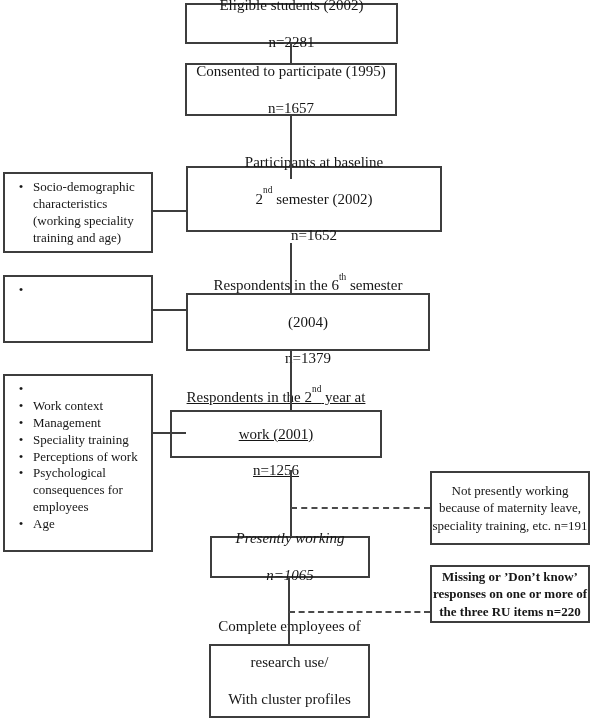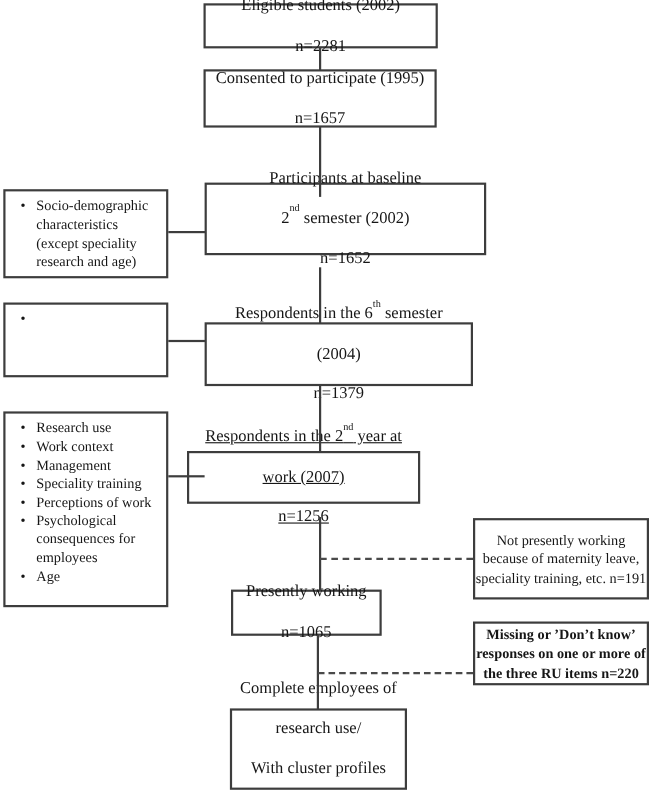--- a/index.html
+++ b/index.html
@@ -31,21 +31,21 @@
   sup.ord{font-size:0.62em;line-height:0;position:relative;top:-0.45em;}
   .vline{position:absolute;width:2px;background:#3d3d3d;}
   .hline{position:absolute;height:2px;background:#3d3d3d;}
   .dline{position:absolute;height:0;border-top:2px dashed #4a4a4a;}
 
   #box-eligible  {left:185px;top:3px;  width:213px;height:41px;}
   #box-consented {left:185px;top:63px; width:212px;height:53px;}
   #box-baseline  {left:186px;top:166px;width:256px;height:66px;}
   #box-semester6 {left:186px;top:293px;width:244px;height:58px;}
   #box-year2     {left:170px;top:410px;width:212px;height:48px;text-decoration:underline;}
-  #box-presently {left:210px;top:536px;width:137px;height:42px;}
+  #box-presently {left:210px;top:536px;width:160px;height:42px;font-style:italic;}
   #box-complete  {left:209px;top:644px;width:161px;height:74px;}
 
   #box-socio      {left:3px;top:172px;width:150px;height:81px;}
   #box-perceptions{left:3px;top:275px;width:150px;height:68px;}
   #box-covariates {left:3px;top:374px;width:150px;height:178px;}
 
   #box-notworking{left:430px;top:471px;width:160px;height:74px;}
   #box-missing   {left:430px;top:565px;width:160px;height:58px;font-weight:bold;}
 
   #v1{left:290px;top:43px; height:21px;}
@@ -84,53 +84,52 @@
   </div>
 
   <div class="box" id="box-semester6">
     <div><span>Respondents in the 6</span><sup class="ord">th</sup><span> semester</span></div>
     <div>(2004)</div>
     <div>n=1379</div>
   </div>
 
   <div class="box" id="box-year2">
     <div><span>Respondents in the 2</span><sup class="ord">nd</sup><span> year at</span></div>
-    <div>work (2007)</div>
+    <div>work (2001)</div>
     <div>n=1256</div>
   </div>
 
   <div class="box" id="box-presently">
     <div>Presently working</div>
     <div>n=1065</div>
   </div>
 
   <div class="box" id="box-complete">
     <div>Complete employees of</div>
     <div>research use/</div>
     <div>With cluster profiles</div>
     <div>n=845</div>
   </div>
 
   <div class="sidebox" id="box-socio">
     <div class="bullet-row">
       <span class="bullet">•</span>
-      <span class="bullet-text">Socio-demographic characteristics (except speciality research and age)</span>
+      <span class="bullet-text">Socio-demographic characteristics (working speciality training and age)</span>
     </div>
   </div>
 
   <div class="sidebox" id="box-perceptions">
     <div class="bullet-row">
       <span class="bullet">•</span>
     </div>
   </div>
 
   <div class="sidebox" id="box-covariates">
     <div class="bullet-row">
       <span class="bullet">•</span>
-      <span class="bullet-text">Research use</span>
     </div>
     <div class="bullet-row">
       <span class="bullet">•</span>
       <span class="bullet-text">Work context</span>
     </div>
     <div class="bullet-row">
       <span class="bullet">•</span>
       <span class="bullet-text">Management</span>
     </div>
     <div class="bullet-row">

